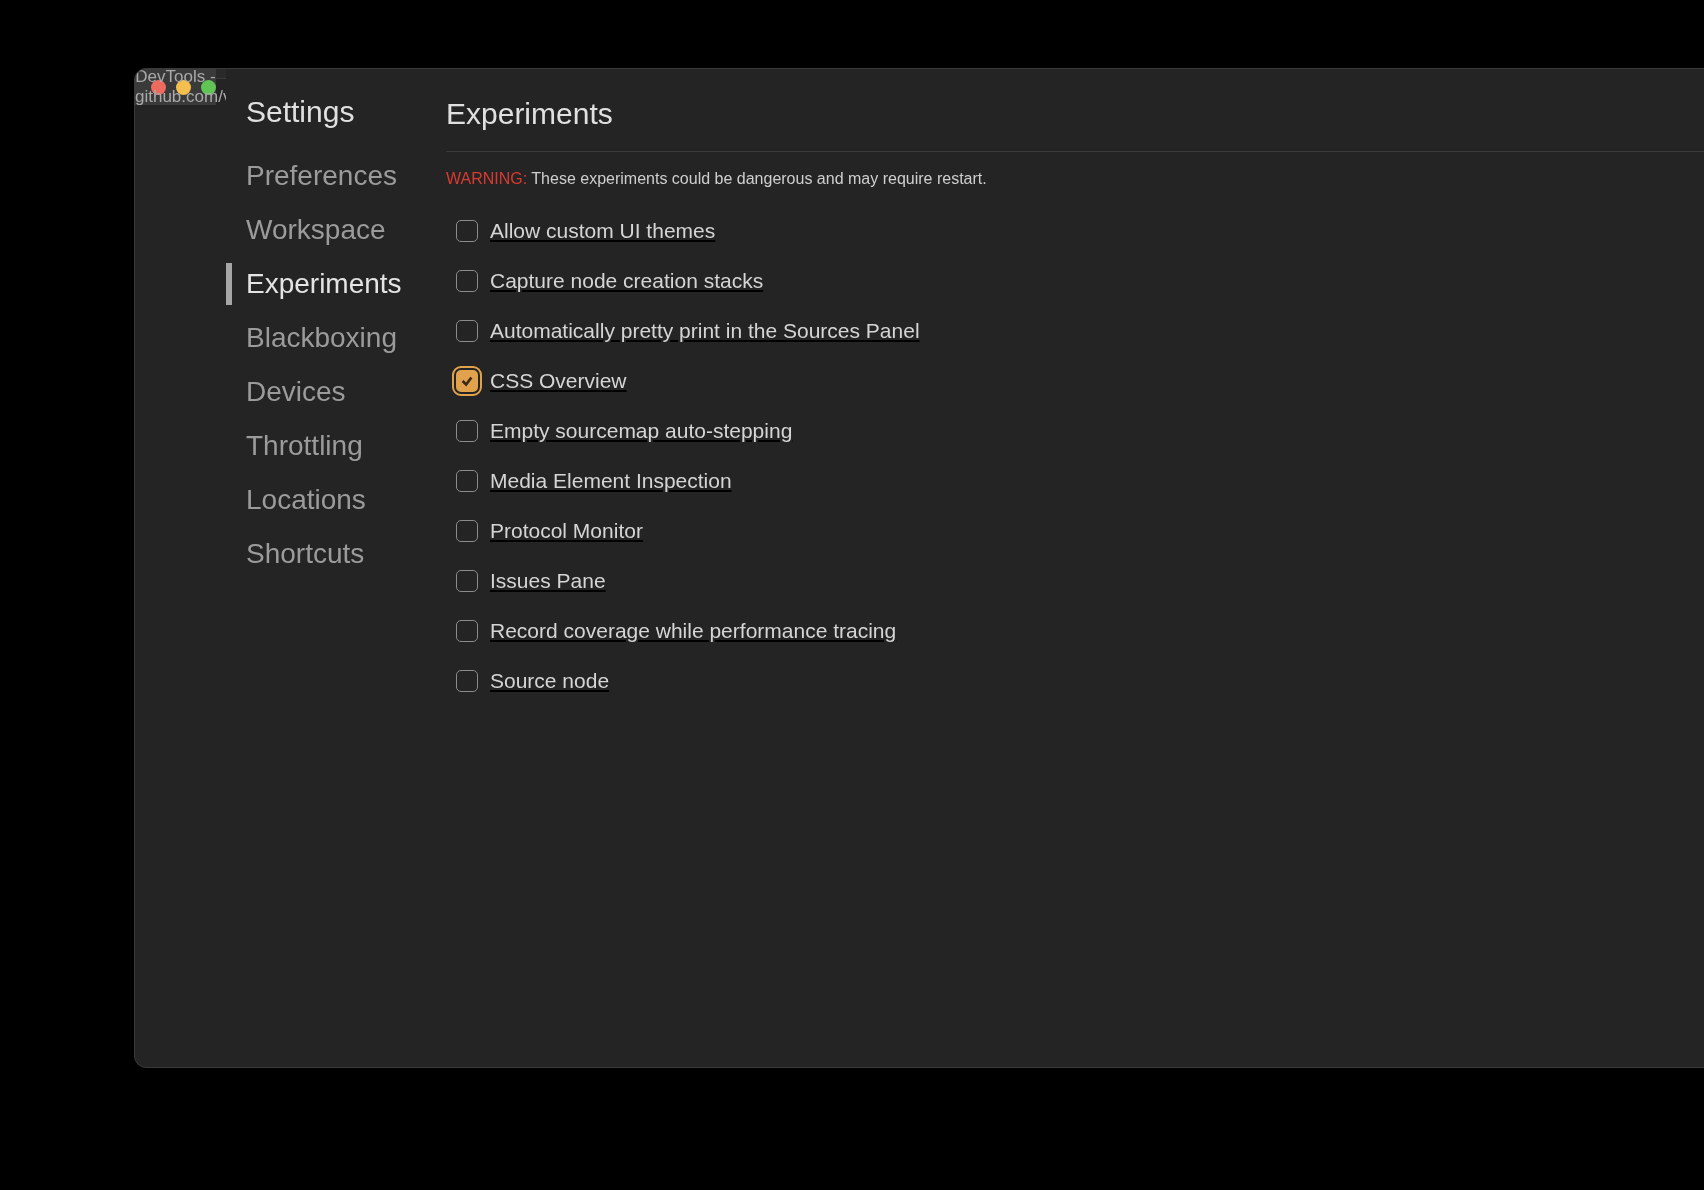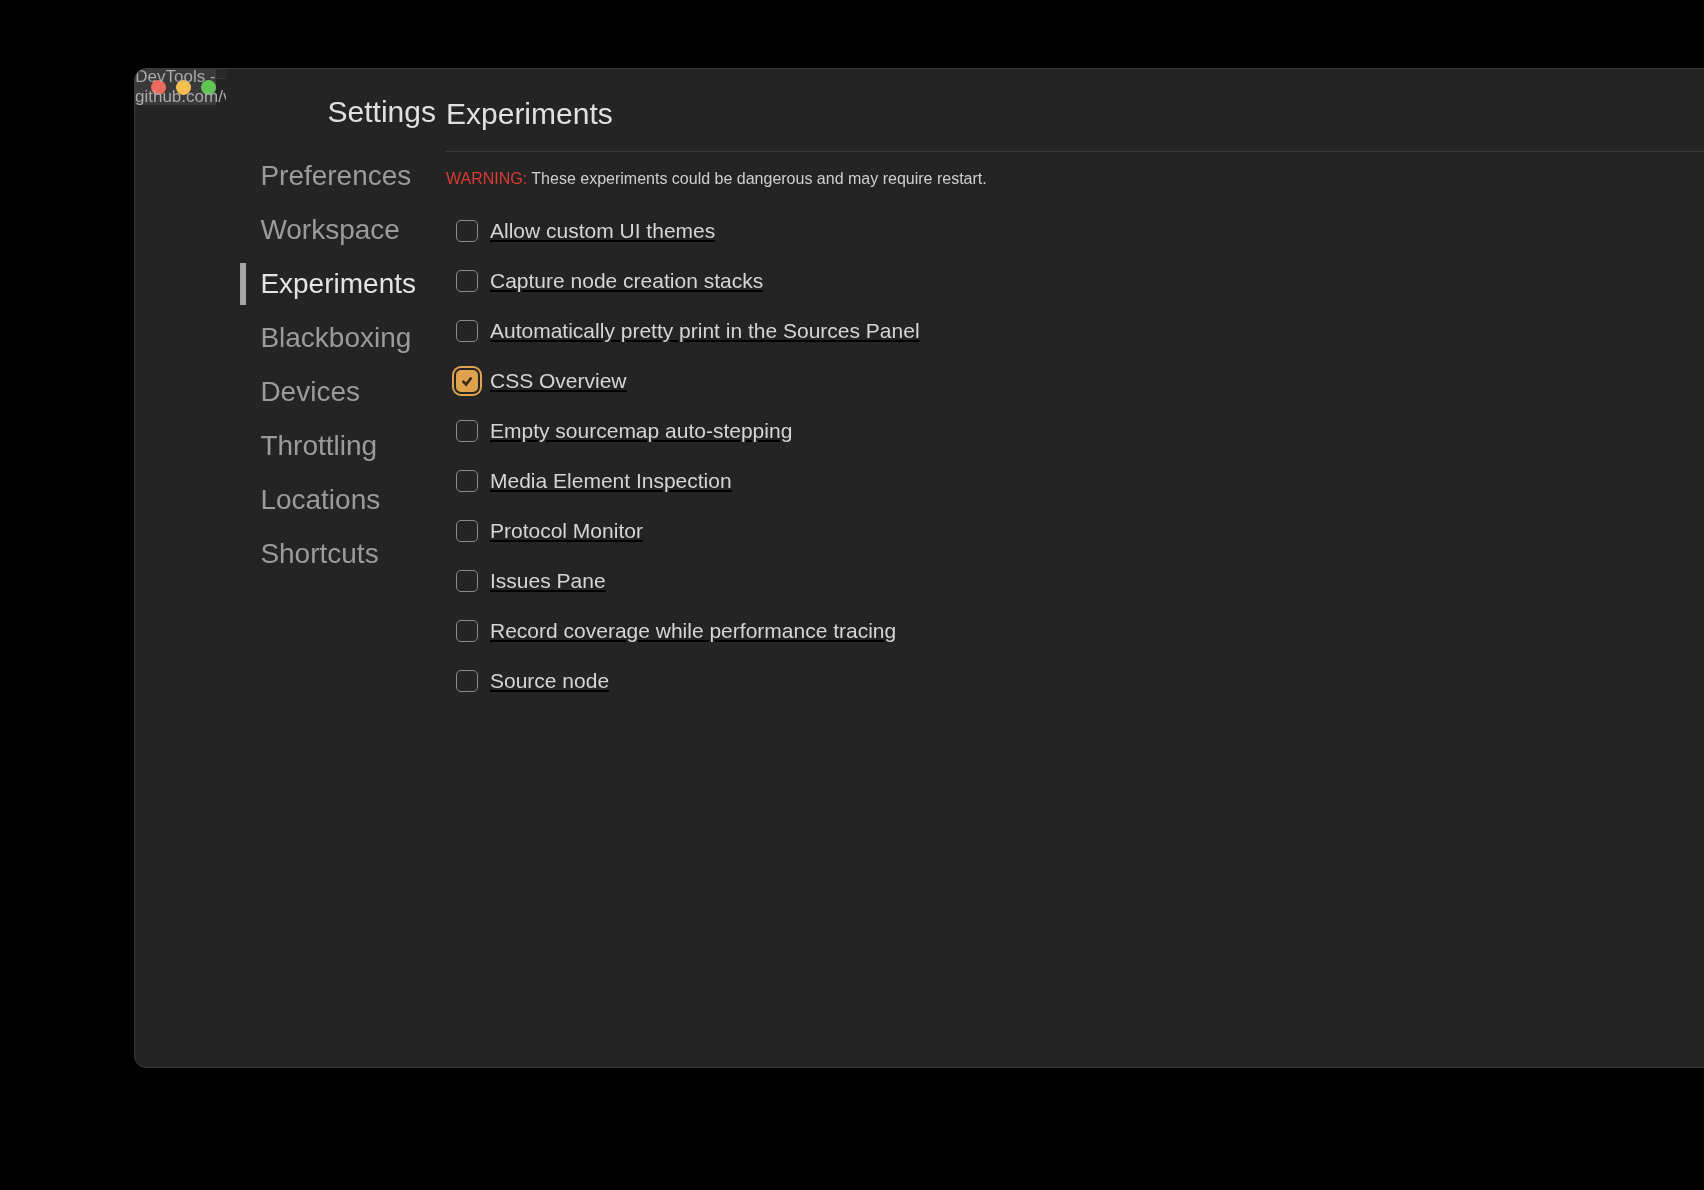--- a/index.html
+++ b/index.html
@@ -77,21 +77,20 @@
     z-index: 5;
   }
   .close-x svg { width: 100%; height: 100%; }
   .close-x path { stroke: #9b9b9b; stroke-width: 2; }
 
   .sidebar {
     flex: 0 0 210px;
     display: flex;
     flex-direction: column;
     padding-top: 26px;
-    align-items: flex-end;
   }
   .sidebar-title {
     color: #e0e0e0;
     font-size: 30px;
     font-weight: 400;
     padding-left: 20px;
     margin-bottom: 20px;
   }
   .side-item {
     color: #9b9b9b;

